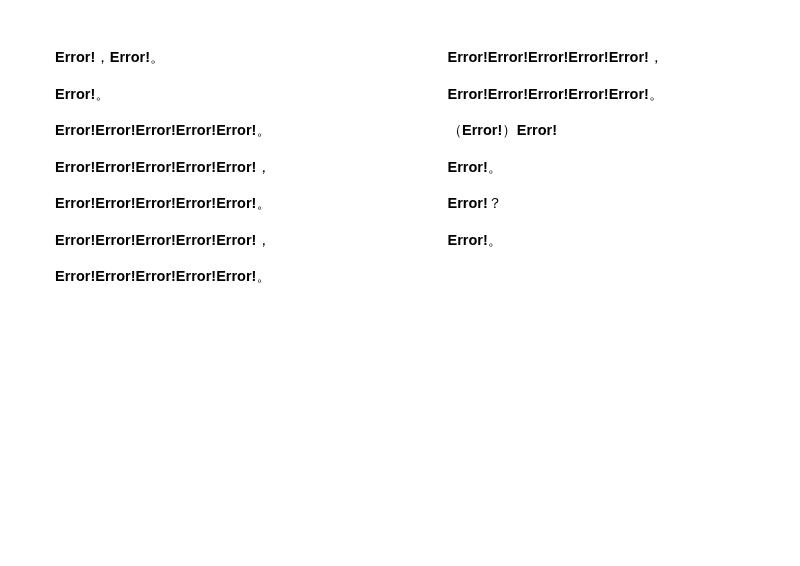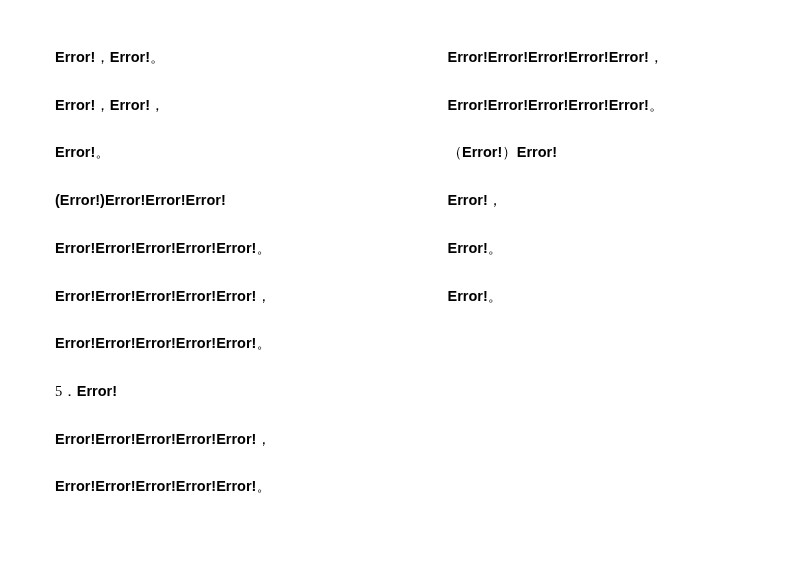--- a/index.html
+++ b/index.html
@@ -17,21 +17,20 @@
     }
     .columns {
       display: flex;
       gap: 90px;
       height: 100%;
     }
     .column {
       flex: 1;
       display: flex;
       flex-direction: column;
-      justify-content: space-between;
     }
     .line {
       font-size: 14.5px;
       line-height: 1;
       margin-bottom: 22px;
       color: #000000;
       white-space: nowrap;
     }
     .bold {
       font-weight: bold;
@@ -43,35 +42,32 @@
     .chinese-punct {
       font-weight: normal;
     }
   </style>
 </head>
 <body>
 
 <div class="columns">
   <div class="column" id="left-col">
       <div class="line"><span class="bold">Error!</span><span class="chinese-punct">，</span><span class="bold">Error!</span><span class="chinese-punct">。</span></div>
-      <div class="line"><span class="bold">Error!</span><span class="chinese-punct">，</span><span class="bold">Error!</span><span class="chinese-punct">，</span></div>
       <div class="line"><span class="bold">Error!</span><span class="chinese-punct">。</span></div>
-      <div class="line"><span class="bold">(Error!)Error!Error!Error!</span></div>
       <div class="line"><span class="bold">Error!Error!Error!Error!Error!</span><span class="chinese-punct">。</span></div>
       <div class="line"><span class="bold">Error!Error!Error!Error!Error!</span><span class="chinese-punct">，</span></div>
       <div class="line"><span class="bold">Error!Error!Error!Error!Error!</span><span class="chinese-punct">。</span></div>
-      <div class="line"><span class="num">5．</span><span class="bold">Error!</span></div>
       <div class="line"><span class="bold">Error!Error!Error!Error!Error!</span><span class="chinese-punct">，</span></div>
       <div class="line"><span class="bold">Error!Error!Error!Error!Error!</span><span class="chinese-punct">。</span></div>
     </div>
   <div class="column" id="right-col">
       <div class="line"><span class="bold">Error!Error!Error!Error!Error!</span><span class="chinese-punct">，</span></div>
       <div class="line"><span class="bold">Error!Error!Error!Error!Error!</span><span class="chinese-punct">。</span></div>
       <div class="line"><span class="chinese-punct">（</span><span class="bold">Error!</span><span class="chinese-punct">）</span><span class="bold">Error!</span></div>
-      <div class="line"><span class="bold">Error!</span><span class="chinese-punct">，</span></div>
       <div class="line"><span class="bold">Error!</span><span class="chinese-punct">。</span></div>
+      <div class="line"><span class="bold">Error!</span><span class="chinese-punct">？</span></div>
       <div class="line"><span class="bold">Error!</span><span class="chinese-punct">。</span></div>
       <div class="line">&nbsp;</div>
       <div class="line">&nbsp;</div>
       <div class="line">&nbsp;</div>
       <div class="line">&nbsp;</div>
     </div>
 </div>
 
 </body></html>

